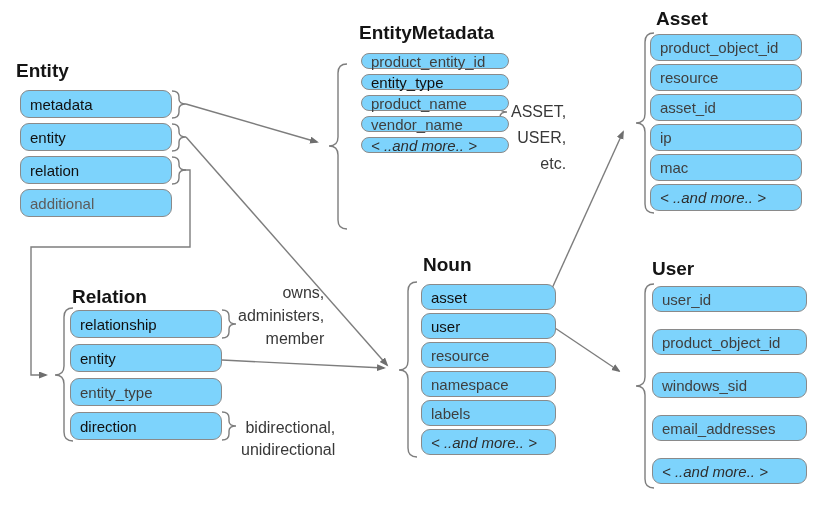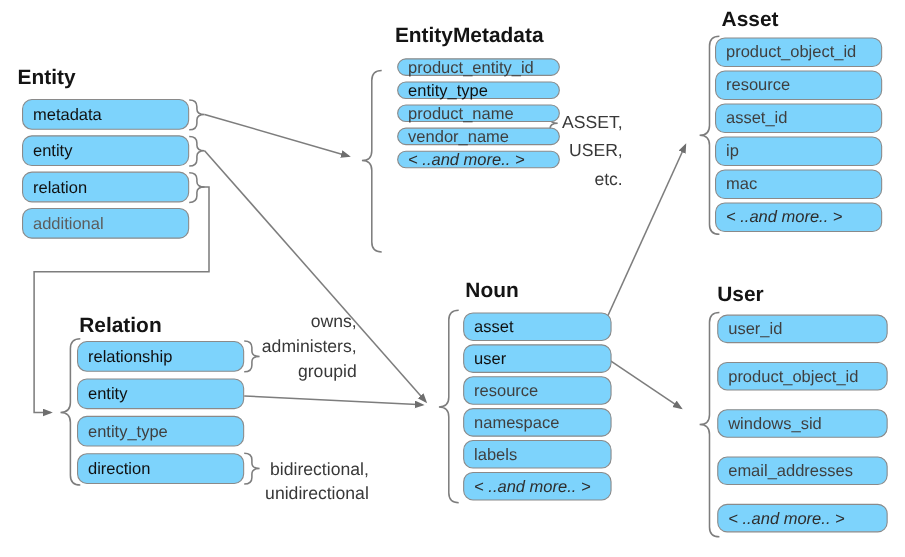--- a/index.html
+++ b/index.html
@@ -155,20 +155,20 @@
   </div>
 
   <div class="ann" id="ann-entity-type">
     <div>ASSET,</div>
     <div>USER,</div>
     <div>etc.</div>
   </div>
   <div class="ann" id="ann-relationship">
     <div>owns,</div>
     <div>administers,</div>
-    <div>groupid</div>
+    <div>member</div>
   </div>
   <div class="ann" id="ann-direction">
     <div>bidirectional,</div>
     <div>unidirectional</div>
   </div>
 
 </div>
 
 </body></html>

